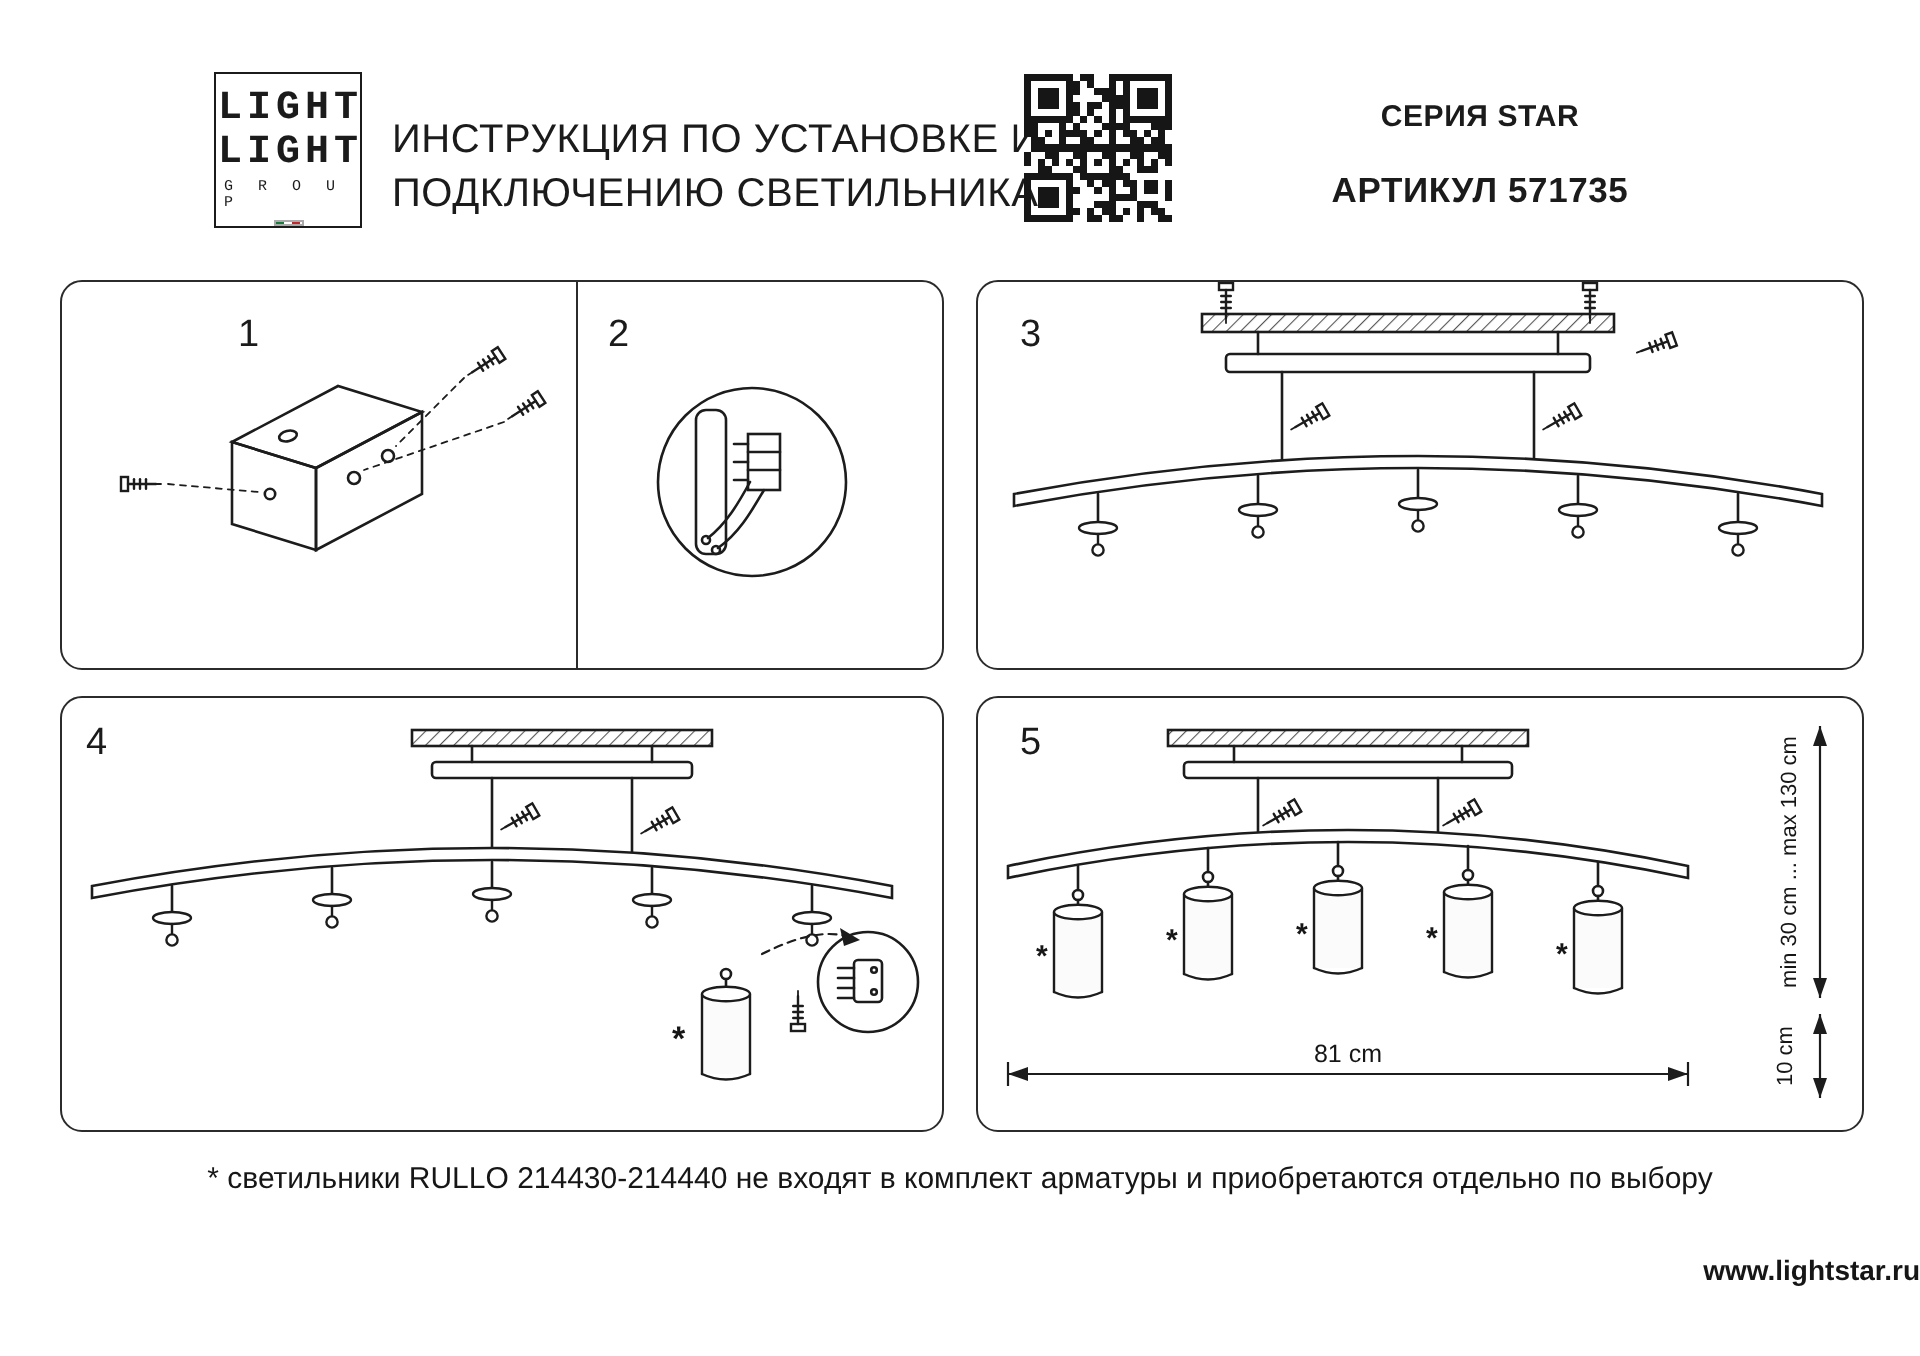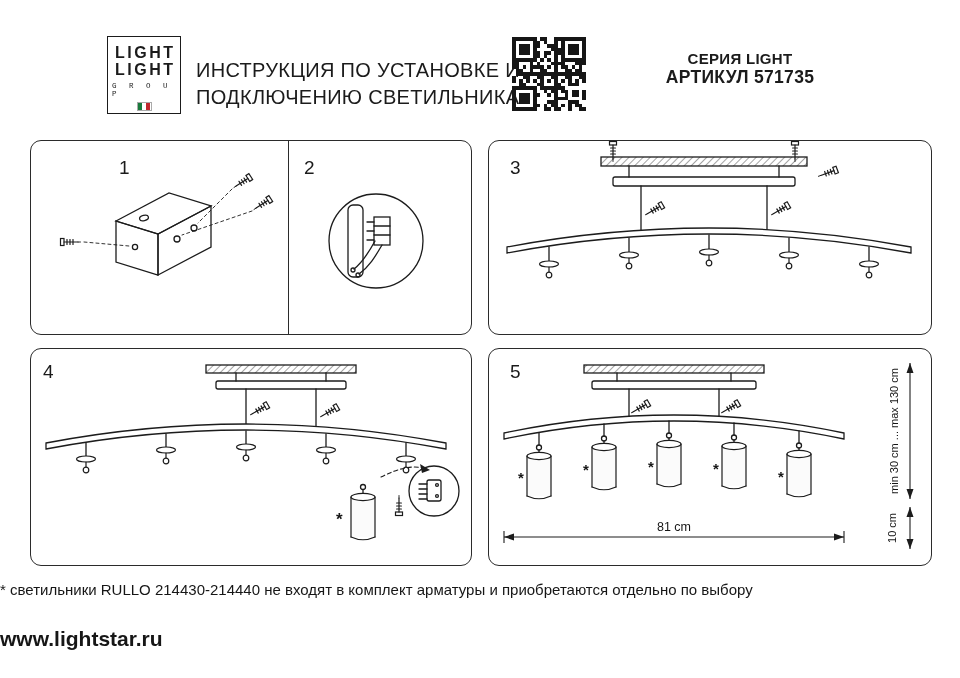--- a/index.html
+++ b/index.html
@@ -2,44 +2,44 @@
 <html><head>
 <meta charset="utf-8">
 <style>
   html,body{margin:0;padding:0}
   body{width:960px;height:678px;background:#fff;color:#1b1b1b;font-family:"Liberation Sans",sans-serif}
   .page{position:relative;width:960px;height:678px;background:#fff;overflow:hidden}
 
   
   .logo{position:absolute;left:107px;top:36px;width:74px;height:78px;border:1.6px solid #1b1b1b;
         display:flex;flex-direction:column;align-items:center;padding-top:7px;box-sizing:border-box;background:#fff}
-  .logo-word{font-family:Liberation Sans, sans-serif;font-weight:700;font-size:16px;letter-spacing:2.5px;line-height:1.08;margin-left:2.5px}
+  .logo-word{font-family:Liberation Mono, monospace;font-weight:700;font-size:20px;letter-spacing:2.5px;line-height:1.08;margin-left:2.5px}
   .logo-group{font-family:Liberation Mono, monospace;font-size:7.5px;letter-spacing:4px;margin-top:3px;margin-left:4px}
   .logo-flag{margin-top:4px;display:flex;width:15px;height:9px;border:1px solid #aaa;box-sizing:border-box}
   .logo-flag span{flex:1}
   .flag-g{background:#1a7a3c}.flag-w{background:#fff}.flag-r{background:#c0272d}
 
   .title{position:absolute;left:196px;top:44px;font-size:20px;font-weight:400;line-height:27px;letter-spacing:.3px}
   .qr{position:absolute;left:512px;top:37px;width:74px;height:74px}
   .series-block{position:absolute;left:618px;top:50px;width:244px;text-align:center}
   .series{font-size:15px;font-weight:700;letter-spacing:.3px}
-  .article{font-size:17.5px;font-weight:700;margin-top:0;letter-spacing:.3px}
+  .article{font-size:17.5px;font-weight:700;margin-top:18px;letter-spacing:.3px}
 
   
   .panel{position:absolute;border:1.5px solid #2b2b2b;border-radius:11px;background:#fff}
   .panel svg{position:absolute;left:0;top:0}
   .panel-a{left:30px;top:140px;width:440px;height:193px}
   .panel-b{left:488px;top:140px;width:442px;height:193px}
   .panel-c{left:30px;top:348px;width:440px;height:216px}
   .panel-d{left:488px;top:348px;width:442px;height:216px}
   .divider{position:absolute;left:257px;top:0;bottom:0;border-left:1.5px solid #2b2b2b}
   .step-num{position:absolute;font-size:19px;color:#1b1b1b}
 
-  .footnote{position:absolute;left:0;top:581px;width:100%;text-align:left;font-size:15px;color:#161616}
-  .footer-url{position:absolute;left:0;top:627px;width:100%;text-align:left;font-size:21px;font-weight:700;color:#161616}
+  .footnote{position:absolute;left:0;top:581px;width:100%;text-align:center;font-size:15px;color:#161616}
+  .footer-url{position:absolute;left:0;top:627px;width:100%;text-align:right;font-size:14px;font-weight:700;color:#161616}
 </style>
 </head>
 <body>
 
 <svg width="0" height="0" style="position:absolute" aria-hidden="true">
   <defs>
     <pattern id="hatch" width="5" height="8" patternUnits="userSpaceOnUse" patternTransform="rotate(45)">
       <line x1="0" y1="0" x2="0" y2="8" stroke="#555" stroke-width="1.1"></line>
     </pattern>
     <g id="screw" stroke="#1c1c1c" stroke-width="1.2" fill="none" stroke-linecap="round">
@@ -337,21 +337,21 @@
       <rect x="9" y="20" width="1" height="1"></rect>
       <rect x="10" y="20" width="1" height="1"></rect>
       <rect x="12" y="20" width="1" height="1"></rect>
       <rect x="13" y="20" width="1" height="1"></rect>
       <rect x="16" y="20" width="1" height="1"></rect>
       <rect x="19" y="20" width="1" height="1"></rect>
       <rect x="20" y="20" width="1" height="1"></rect>
     </svg>
 
   <div class="series-block">
-    <div class="series">СЕРИЯ LIGHT</div>
+    <div class="series">СЕРИЯ STAR</div>
     <div class="article">АРТИКУЛ 571735</div>
   </div>
 
   <div class="panel panel-a">
     <div class="divider"></div>
     <div class="step-num" style="left:88px;top:16px">1</div>
     <div class="step-num" style="left:273px;top:16px">2</div>
     <svg width="437" height="190" viewBox="0 0 437 190">
       <g stroke="#1c1c1c" stroke-width="1.3" fill="none" stroke-linecap="round">
         <g>

